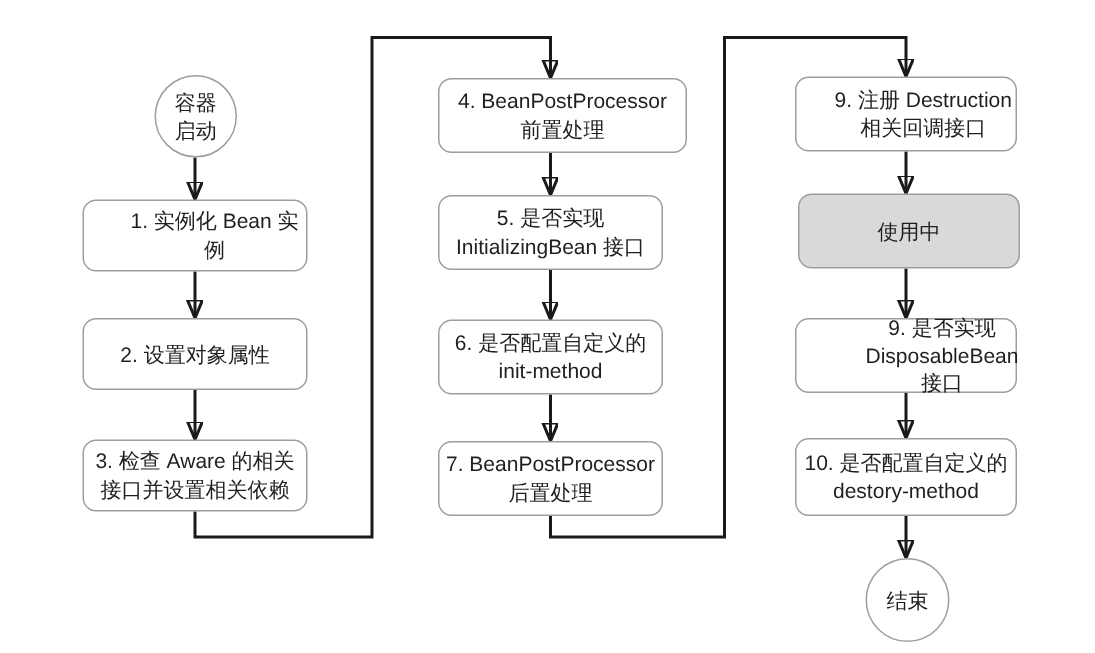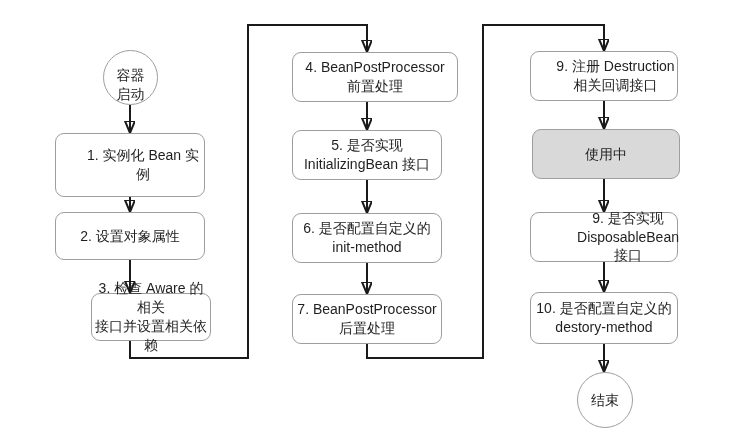--- a/index.html
+++ b/index.html
@@ -67,34 +67,34 @@
     <path d="M367,102 V128" marker-end="url(#arrow)"></path>
     <path d="M367,180 V211" marker-end="url(#arrow)"></path>
     <path d="M367,263 V292" marker-end="url(#arrow)"></path>
     <path d="M367,344 V358 H483 V25 H604 V49" marker-end="url(#arrow)"></path>
     <path d="M604,101 V127" marker-end="url(#arrow)"></path>
     <path d="M604,179 V210" marker-end="url(#arrow)"></path>
     <path d="M604,262 V290" marker-end="url(#arrow)"></path>
     <path d="M604,344 V370" marker-end="url(#arrow)"></path>
   </svg>
 
-  <div class="node circle" style="left:103px; top:50px; width:55px; height:55px;align-items:flex-end;">
+  <div class="node circle" style="left:103px; top:50px; width:55px; height:55px;">
     <span>容器
 启动</span>
   </div>
 
-  <div class="node" style="left:55px; top:133px; width:150px; height:64px;padding-left:26px;">
+  <div class="node" style="left:55px; top:133px; width:150px; height:48px;padding-left:26px;">
     <span>1. 实例化 Bean 实例</span>
   </div>
 
   <div class="node" style="left:55px; top:212px; width:150px; height:48px;">
     <span>2. 设置对象属性</span>
   </div>
 
-  <div class="node" style="left:55px; top:293px; width:120px; height:48px;margin-left:36px;">
+  <div class="node" style="left:55px; top:293px; width:150px; height:48px;">
     <span>3. 检查 Aware 的相关
 接口并设置相关依赖</span>
   </div>
 
   <div class="node" style="left:292px; top:52px; width:166px; height:50px;">
     <span>4. BeanPostProcessor
 前置处理</span>
   </div>
 
   <div class="node" style="left:292px; top:130px; width:150px; height:50px;">

